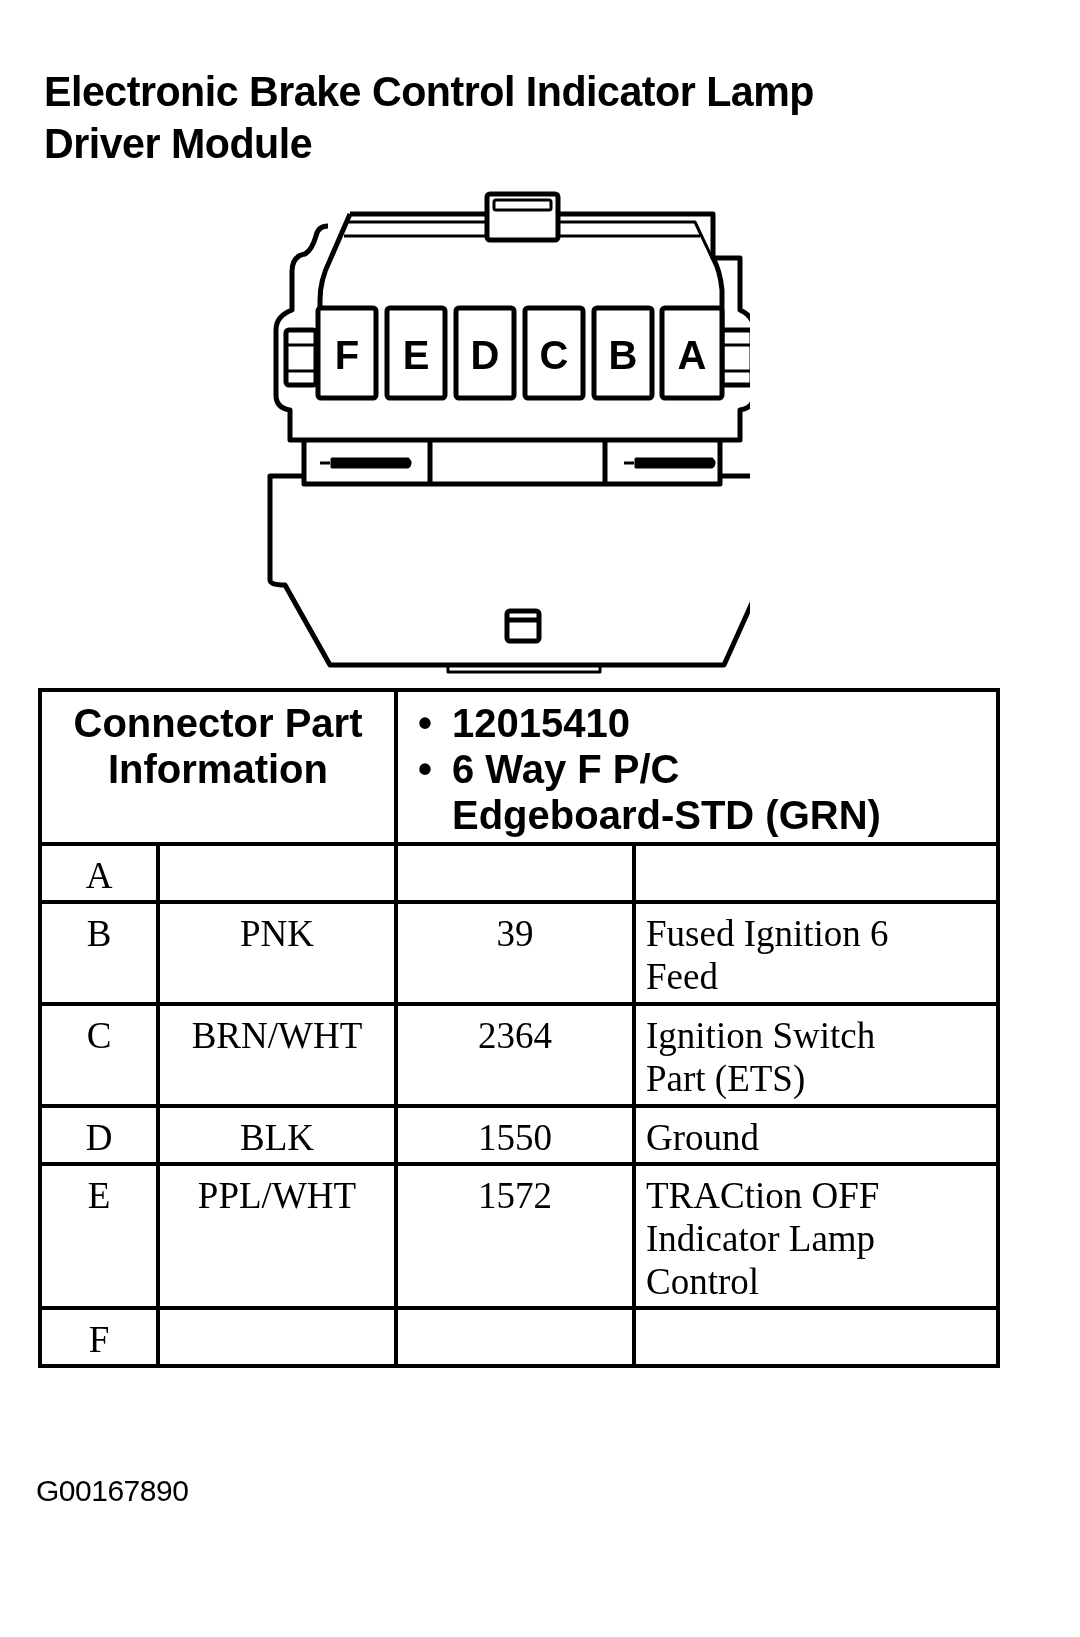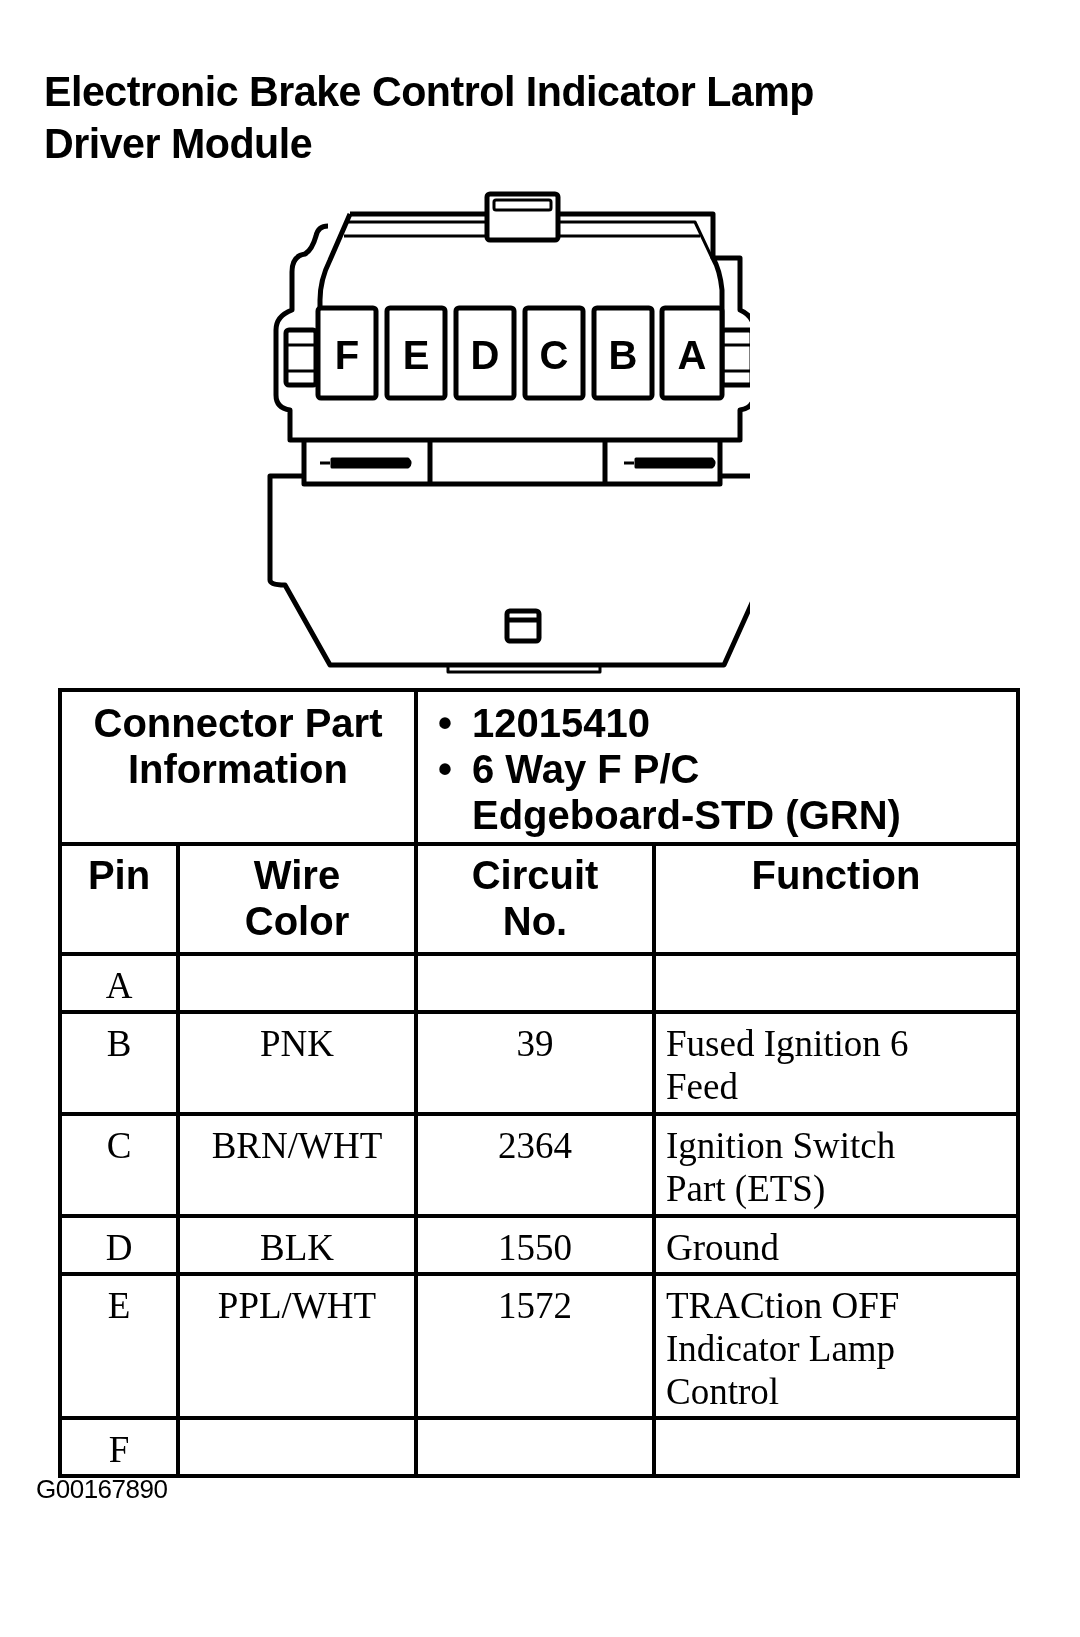--- a/index.html
+++ b/index.html
@@ -11,35 +11,34 @@
       transform: scaleX(0.98); transform-origin: left top;
     }
     .title span { display: block; }
     .diagram { position: absolute; left: 250px; top: 180px; width: 500px; height: 500px; }
     .pin-label { font-family: "Liberation Sans", sans-serif; font-weight: bold; font-size: 40px; }
 
     table.pinout {
       position: absolute; left: 38px; top: 688px; width: 958px;
       border-collapse: collapse; table-layout: fixed;
       border: 4px solid #000;
-      margin-left: 20px;
     }
     table.pinout td { border: 4px solid #000; padding: 0; vertical-align: top; }
     .hdr { font-family: "Liberation Sans", sans-serif; font-weight: bold; font-size: 40px; line-height: 46px; text-align: center; }
     .info-label { height: 142px; padding-top: 8px !important; }
     .info-values { font-family: "Liberation Sans", sans-serif; font-weight: bold; font-size: 40px; line-height: 46px; padding: 8px 0 0 54px !important; }
     .info-values div { position: relative; }
     .bullet { position: absolute; left: -34px; top: 0; }
     .colhdr { height: 100px; padding-top: 6px !important; }
     .cell { font-family: "Liberation Serif", serif; font-size: 37px; line-height: 43px; padding-top: 8px !important; }
     .c { text-align: center; }
     .fn { padding-left: 10px !important; }
     .figid {
       position: absolute; left: 36px; top: 1474px;
-      font-family: "Liberation Sans", sans-serif; font-size: 26px; letter-spacing: -0.5px;
+      font-family: "Liberation Sans", sans-serif; font-size: 30px; letter-spacing: -0.5px;
     }
   </style>
 </head>
 <body>
 
 <div class="title">
   <span>Electronic Brake Control Indicator Lamp</span>
   <span>Driver Module</span>
 </div>
 
@@ -106,36 +105,20 @@
     <td colspan="2" class="hdr info-label">
       <div>Connector Part</div>
       <div>Information</div>
     </td>
     <td colspan="2" class="info-values">
       <div><span class="bullet">•</span><span>12015410</span></div>
       <div><span class="bullet">•</span><span>6 Way F P/C</span></div>
       <div>Edgeboard-STD (GRN)</div>
     </td>
   </tr>
-  <tr>
-    <td class="hdr colhdr">
-          <div>Pin</div>
-        </td>
-    <td class="hdr colhdr">
-      <div>Wire</div>
-      <div>Color</div>
-    </td>
-    <td class="hdr colhdr">
-      <div>Circuit</div>
-      <div>No.</div>
-    </td>
-    <td class="hdr colhdr">
-          <div>Function</div>
-        </td>
-  </tr>
 
   <tr style="height:58px">
     <td class="cell c">A</td>
     <td class="cell c"></td>
     <td class="cell c"></td>
     <td class="cell fn"></td>
   </tr>
   <tr style="height:102px">
     <td class="cell c">B</td>
     <td class="cell c">PNK</td>

